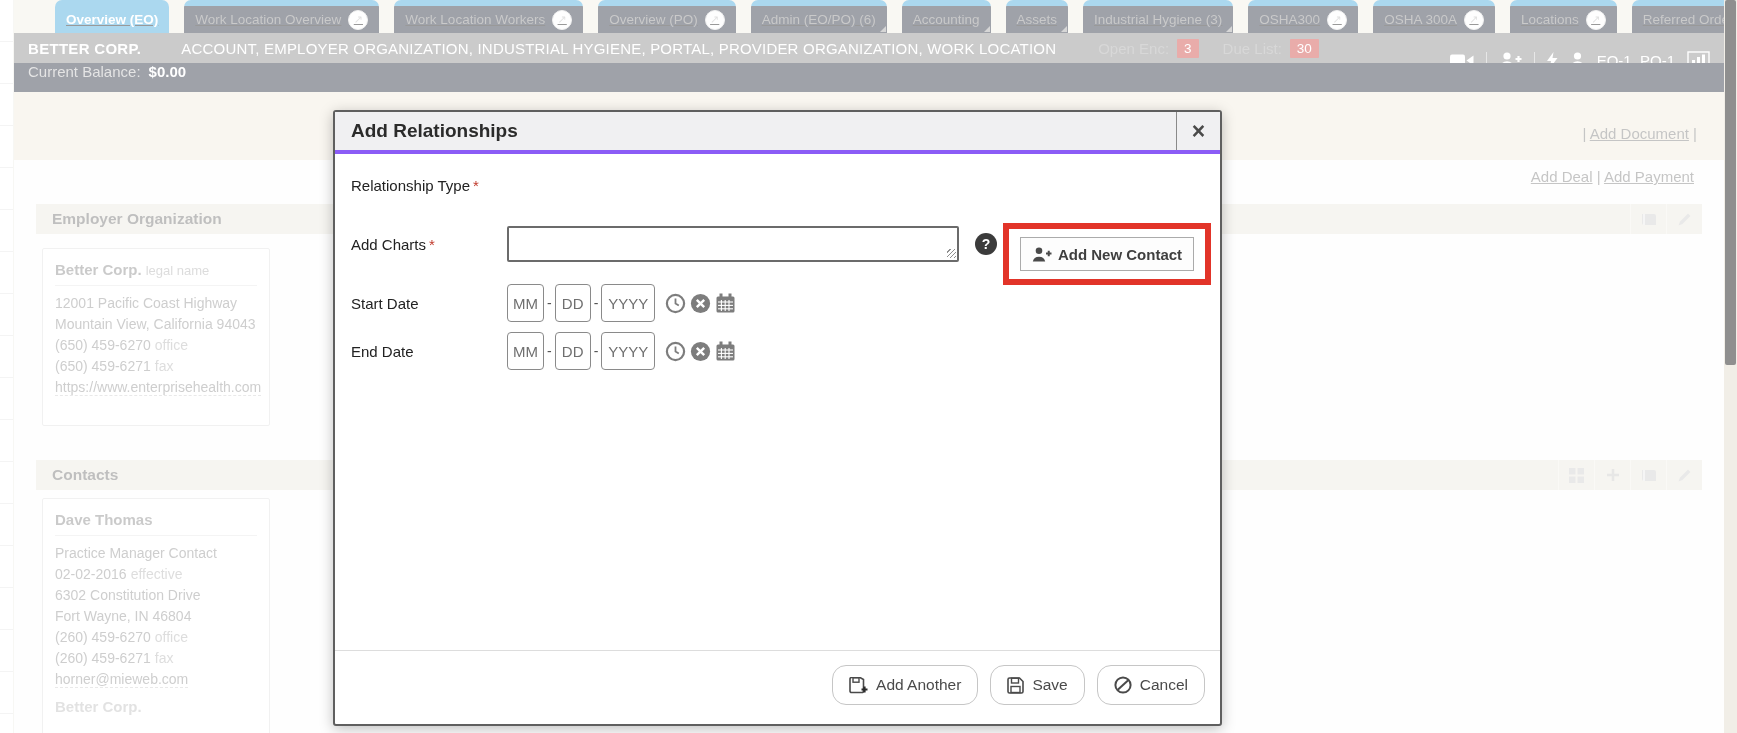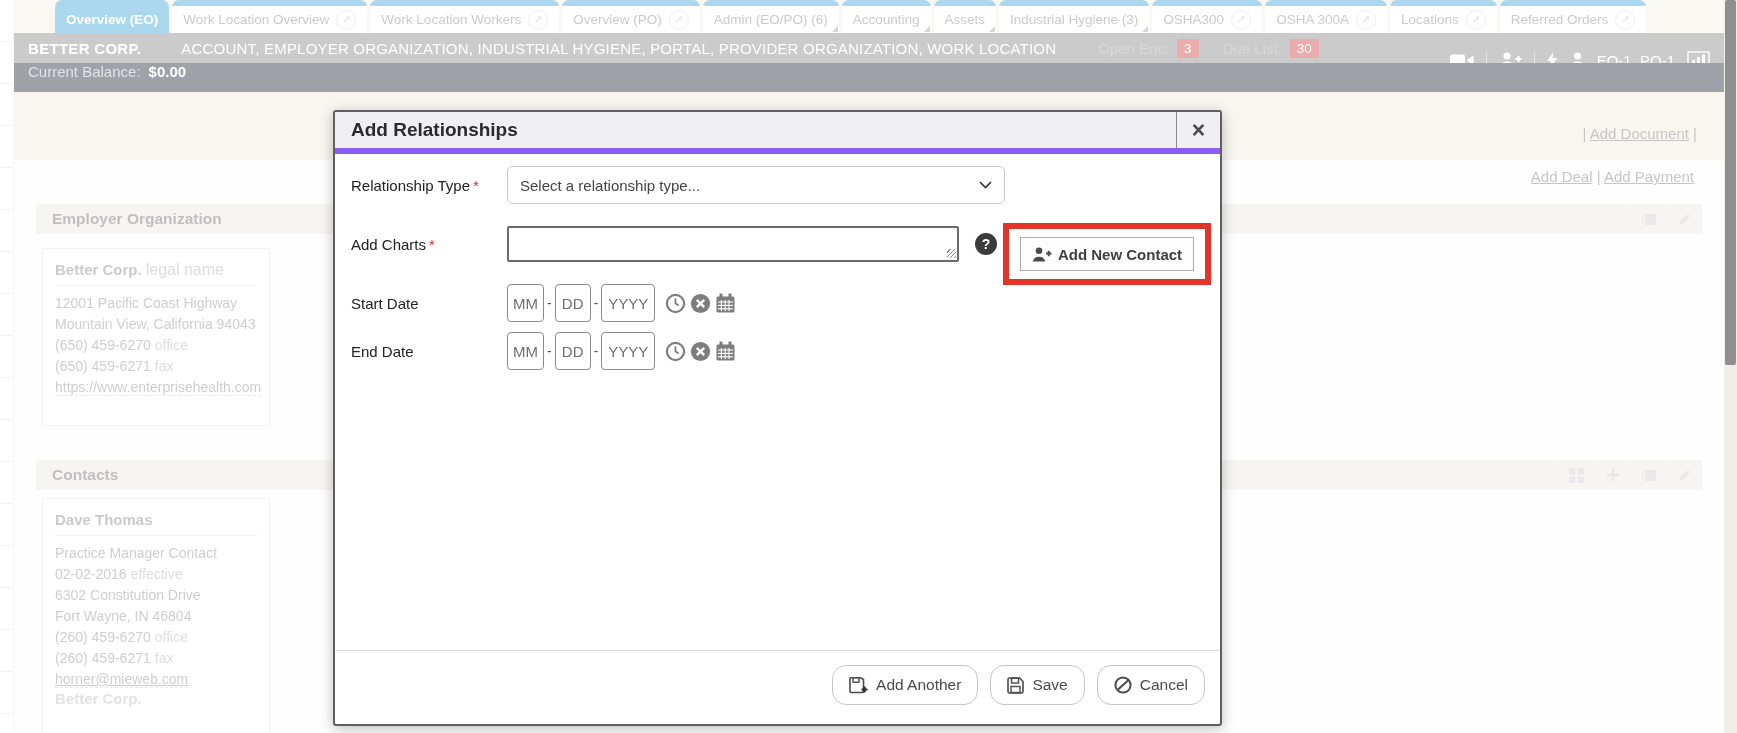--- a/index.html
+++ b/index.html
@@ -15,27 +15,28 @@
 
   .left-strip {
     position:absolute; left:0; top:0; bottom:0; width:14px;
     background: repeating-linear-gradient(#ffffff 0 41px, #e3e3e3 41px 42px);
     border-right:1px solid #eceae4;
   }
 
   .tabbar {
     position:absolute; left:14px; top:0; right:13px; height:33px;
     background:#f1ede2;
-    display:flex; align-items:stretch; gap:3px; padding-left:41px;
+    display:flex; align-items:stretch; gap:15px; padding-left:41px;
     overflow:hidden;
+    text-decoration:underline;
   }
   .tab { position:relative; border-radius:7px 7px 0 0; overflow:hidden; display:flex; flex-direction:column; flex:0 0 auto; cursor:pointer; }
   .tab .cap { height:6px; background:#2f9fd8; }
   .tab .tab-body {
-    flex:1; background:#ffffff; display:flex; align-items:center; gap:7px;
+    flex:1; background:#0f172a; display:flex; align-items:center; gap:7px;
     padding:0 11px; font-size:13.5px; color:#7a7a7a; white-space:nowrap;
   }
   .tab.active .tab-body { background:#2f9fd8; color:#ffffff; font-weight:bold; }
   .ext-circle {
     width:20px; height:20px; border-radius:50%; border:1px solid #d9d9d9;
     display:flex; align-items:center; justify-content:center;
     font-size:11px; color:#b5b5b5; background:#fdfdfd;
   }
   .fold-corner {
     position:absolute; right:1px; bottom:1px; width:0; height:0;
@@ -84,39 +85,39 @@
     width:36px; height:100%; display:flex; align-items:center; justify-content:center;
     border-left:1px solid #f2f0e9; cursor:pointer; color:#b9b9b9;
   }
   .strip-cell svg { opacity:.85; }
 
   .info-card {
     position:absolute; left:28px; width:228px;
     background:#fefefe; border:1px solid #dcdcdc; border-radius:2px; padding:12px 12px 10px 12px;
   }
   .info-name { font-size:15px; font-weight:bold; color:#7c7c7c; }
-  .info-name-suffix { font-size:16px; color:#a8a8a8; font-weight:normal; margin-left:4px; }
+  .info-name-suffix { font-size:13px; color:#a8a8a8; font-weight:normal; margin-left:4px; }
   .info-divider { border-bottom:1px solid #e4e4e4; margin:6px 0 7px 0; }
   .info-line { font-size:14px; color:#848484; line-height:21px; }
   .line-suffix { color:#ababab; margin-left:4px; }
   .dashed-ul { border-bottom:1px dashed #c9c9c9; cursor:pointer; }
 
   
   .backdrop { position:absolute; inset:0; background:rgba(255,255,255,.6); z-index:50; }
   .scrollbar { position:absolute; right:0; top:0; width:13px; bottom:0; background:#f1eee7; z-index:60; }
   .scroll-thumb { position:absolute; left:1px; right:1px; top:0; height:365px; background:#8f8f8f; border-radius:2px; }
 
   
   .modal {
     position:absolute; left:333px; top:110px; width:889px; height:616px;
     background:#ffffff; border:2px solid #5f5f5f; border-radius:3px; z-index:100;
     box-shadow:0 3px 14px rgba(0,0,0,.25);
   }
   .modal-header {
-    height:42px; background:#f0f0f2; border-bottom:6px solid #8b5cf6;
+    height:42px; background:#f0f0f2; border-bottom:4px solid #8b5cf6;
     display:flex; align-items:center;
   }
   .modal-title { font-size:19px; font-weight:bold; color:#2b2b2b; padding-left:16px; }
   .modal-close {
     margin-left:auto; width:44px; height:100%; border-left:1px solid #8a8a8a;
     display:flex; align-items:center; justify-content:center;
     font-size:23px; font-weight:bold; color:#4a4a4a; cursor:pointer; background:#f0f0f2;
   }
 
   .m-row { position:absolute; left:0; right:0; display:flex; align-items:center; }
@@ -399,21 +400,21 @@
         <div>
           <span class="info-name">Dave Thomas</span>
         </div>
         <div class="info-divider"></div>
         <div class="info-line">Practice Manager Contact</div>
         <div class="info-line"><span>02-02-2016</span><span class="line-suffix">effective</span></div>
         <div class="info-line">6302 Constitution Drive</div>
         <div class="info-line">Fort Wayne, IN 46804</div>
         <div class="info-line"><span>(260) 459-6270</span><span class="line-suffix">office</span></div>
         <div class="info-line"><span>(260) 459-6271</span><span class="line-suffix">fax</span></div>
-        <div class="info-line" style="text-decoration:underline;"><span class="dashed-ul">horner@mieweb.com</span></div>
+        <div class="info-line" style="margin-bottom:8px;"><span class="dashed-ul">horner@mieweb.com</span></div>
         <div class="info-name" style="opacity:.55;">Better Corp.</div>
       </div>
     </div>
   </div>
 </div>
 
 <div class="backdrop"></div>
 
 <div class="scrollbar">
   <div class="scroll-thumb"></div>
@@ -421,28 +422,20 @@
 
 <div class="modal">
   <div class="modal-header">
     <span class="modal-title">Add Relationships</span>
     <span class="modal-close">×</span>
   </div>
 
   <div class="m-row" style="top:60px; height:26px;">
     <span class="m-label">
       <span>Relationship Type</span><span class="req">*</span>
-    </span>
-    <span class="m-select">
-      <span>Select a relationship type...</span>
-      <span class="chev">
-        <svg width="13" height="8" viewBox="0 0 13 8">
-            <path d="M1 1 L6.5 6.5 L12 1" fill="none" stroke="#333" stroke-width="1.6"></path>
-          </svg>
-      </span>
     </span>
   </div>
 
   <div class="m-row" style="top:113px; height:38px;">
     <span class="m-label">
       <span>Add Charts</span><span class="req">*</span>
     </span>
     <textarea class="m-textarea" style=""></textarea>
     <span class="ta-grip" style="top:24px;"></span>
     <span class="help-circle" style="top:8px;">?</span>

